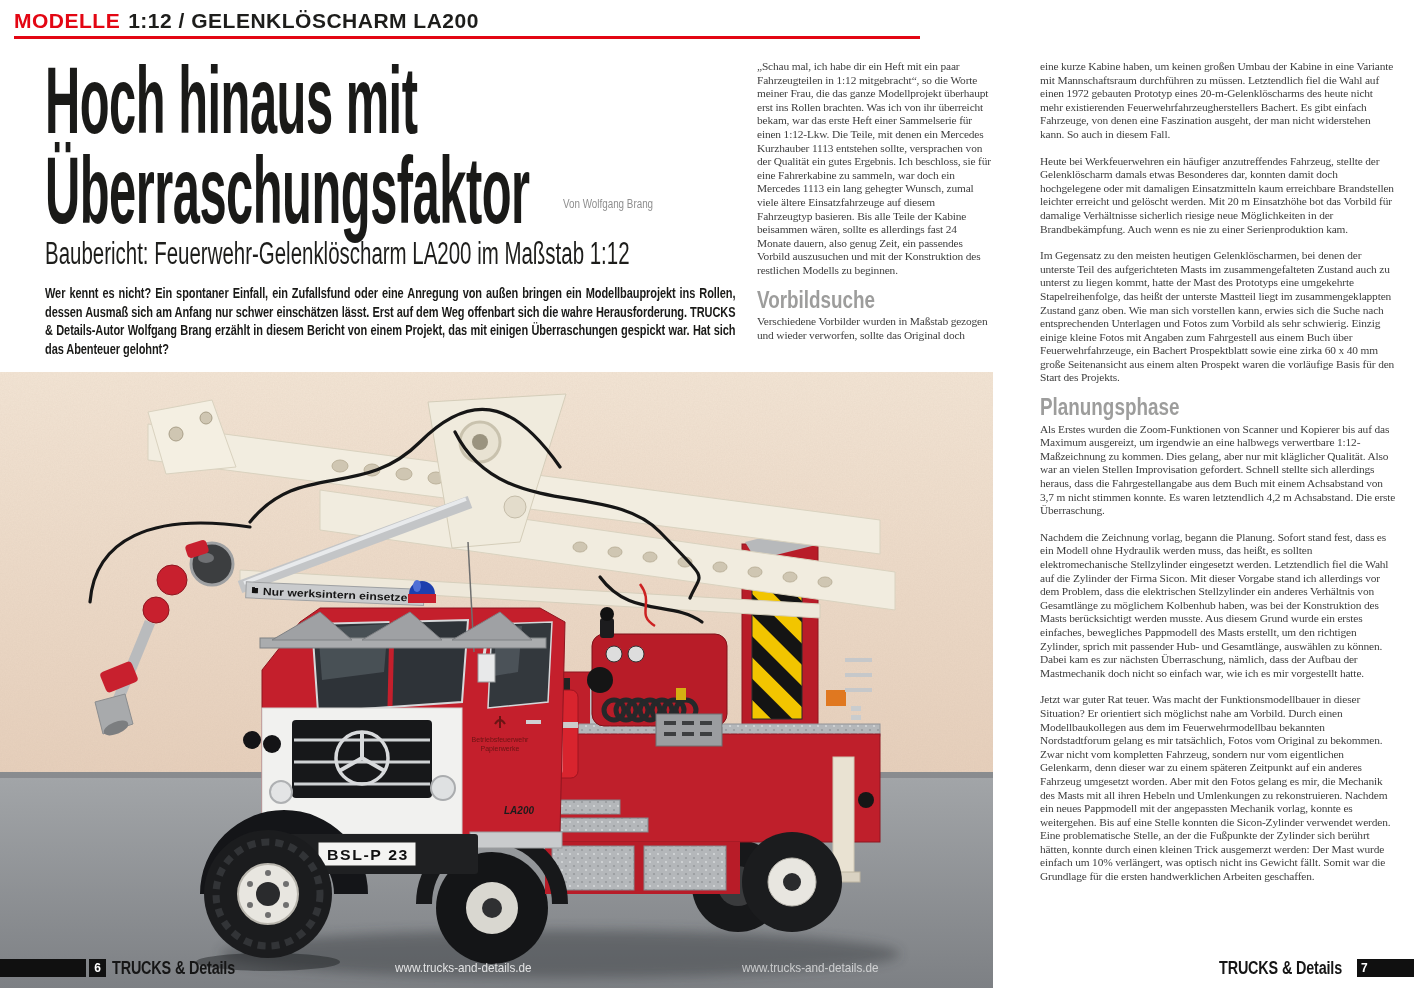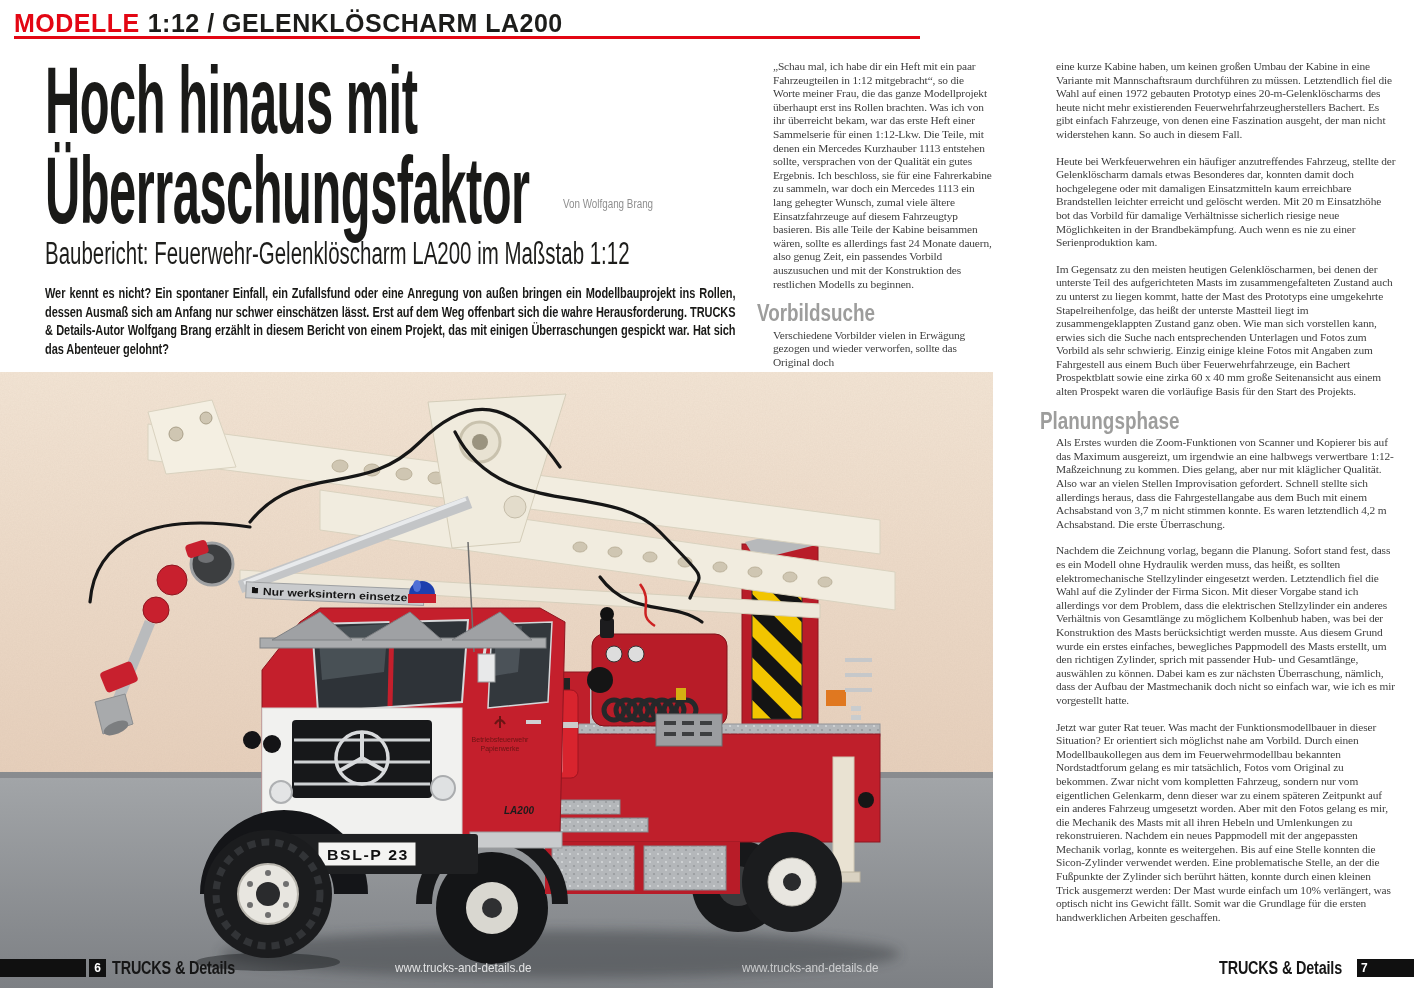--- a/index.html
+++ b/index.html
@@ -1,36 +1,36 @@
 <!DOCTYPE html>
 <html lang="de"><head>
 <meta charset="utf-8">
 <style>
   html,body{margin:0;padding:0;width:1414px;height:1000px;background:#ffffff;overflow:hidden;}
   body{position:relative;font-family:"Liberation Sans",sans-serif;color:#1d1d1b;}
   .abs{position:absolute;}
   .cond{display:inline-block;transform-origin:0 0;white-space:nowrap;}
 
   
-  .kicker{left:14px;top:9px;font-size:25px;font-weight:700;letter-spacing:.5px;}
+  .kicker{left:14px;top:9px;font-size:21px;font-weight:700;letter-spacing:.5px;}
   .kicker .sec{color:#e30613;margin-right:8px;}
   .kicker .top{color:#1d1d1b;}
   .rule{left:14px;top:36px;width:906px;height:3px;background:#e30613;}
 
   
   .hl{left:45px;top:56px;line-height:90px;}
   .hl .ln{display:block;font-size:94px;font-weight:700;letter-spacing:-1px;transform:scaleX(.52);transform-origin:0 0;white-space:nowrap;color:#1a1a18;}
   .byline{left:563px;top:197px;font-size:12px;color:#8f8f8f;transform:scaleX(.82);transform-origin:0 0;white-space:nowrap;}
   .subhl{left:45px;top:236px;font-size:31px;font-weight:400;transform:scaleX(.66);transform-origin:0 0;white-space:nowrap;color:#1d1d1b;}
   .intro{left:45px;top:284px;width:942px;transform:scaleX(.733);transform-origin:0 0;
          font-size:15px;font-weight:700;line-height:18.6px;text-align:justify;color:#1a1a18;letter-spacing:-.1px;}
 
   
   .col{font-family:"Liberation Serif",serif;font-size:11.4px;line-height:13.6px;color:#3e3e3e;letter-spacing:-.15px;text-align:left;}
-  .col p{margin:0 0 13px 16px;}
+  .col p{margin:0 0 13px 0;}
   .col1{left:757px;top:60px;width:236px;}
   .col2{left:1040px;top:60px;width:356px;}
   .colhead{font-family:"Liberation Sans",sans-serif;font-size:23px;font-weight:700;color:#9d9d9c;
            transform:scaleX(.82);transform-origin:0 0;white-space:nowrap;margin:16px 0 8px 0;letter-spacing:0;}
 
   
   .photo{left:0;top:372px;width:993px;height:616px;}
 
   
   .f-bar-left{left:0;top:959px;width:86px;height:18px;background:#101010;}
@@ -58,21 +58,21 @@
   <span class="ln">Hoch hinaus mit</span>
   <span class="ln">Überraschungsfaktor</span>
 </div>
 <div class="abs byline">Von Wolfgang Brang</div>
 <div class="abs subhl">Baubericht: Feuerwehr-Gelenklöscharm LA200 im Maßstab 1:12</div>
 <div class="abs intro">Wer kennt es nicht? Ein spontaner Einfall, ein Zufallsfund oder eine Anregung von außen bringen ein Modellbauprojekt ins Rollen, dessen Ausmaß sich am Anfang nur schwer einschätzen lässt. Erst auf dem Weg offenbart sich die wahre Herausforderung. TRUCKS &amp; Details-Autor Wolfgang Brang erzählt in diesem Bericht von einem Projekt, das mit einigen Überraschungen gespickt war. Hat sich das Abenteuer gelohnt?</div>
 
 <div class="abs col col1">
   <p>„Schau mal, ich habe dir ein Heft mit ein paar Fahrzeugteilen in 1:12 mitgebracht“, so die Worte meiner Frau, die das ganze Modellprojekt überhaupt erst ins Rollen brachten. Was ich von ihr überreicht bekam, war das erste Heft einer Sammelserie für einen 1:12-Lkw. Die Teile, mit denen ein Mercedes Kurzhauber 1113 entstehen sollte, versprachen von der Qualität ein gutes Ergebnis. Ich beschloss, sie für eine Fahrerkabine zu sammeln, war doch ein Mercedes 1113 ein lang gehegter Wunsch, zumal viele ältere Einsatzfahrzeuge auf diesem Fahrzeugtyp basieren. Bis alle Teile der Kabine beisammen wären, sollte es allerdings fast 24 Monate dauern, also genug Zeit, ein passendes Vorbild auszusuchen und mit der Konstruktion des restlichen Modells zu beginnen.</p>
   <div class="colhead">Vorbildsuche</div>
-  <p>Verschiedene Vorbilder vielen in Erwägung gezogen und wieder verworfen, sollte das Original doch</p>
+  <p>Verschiedene Vorbilder wurden in Maßstab gezogen und wieder verworfen, sollte das Original doch</p>
 </div>
 
 <div class="abs col col2">
   <p>eine kurze Kabine haben, um keinen großen Umbau der Kabine in eine Variante mit Mannschaftsraum durchführen zu müssen. Letztendlich fiel die Wahl auf einen 1972 gebauten Prototyp eines 20-m-Gelenklöscharms des heute nicht mehr existierenden Feuerwehrfahrzeugherstellers Bachert. Es gibt einfach Fahrzeuge, von denen eine Faszination ausgeht, der man nicht widerstehen kann. So auch in diesem Fall.</p>
   <p>Heute bei Werkfeuerwehren ein häufiger anzutreffendes Fahrzeug, stellte der Gelenklöscharm damals etwas Besonderes dar, konnten damit doch hochgelegene oder mit damaligen Einsatzmitteln kaum erreichbare Brandstellen leichter erreicht und gelöscht werden. Mit 20 m Einsatzhöhe bot das Vorbild für damalige Verhältnisse sicherlich riesige neue Möglichkeiten in der Brandbekämpfung. Auch wenn es nie zu einer Serienproduktion kam.</p>
   <p>Im Gegensatz zu den meisten heutigen Gelenklöscharmen, bei denen der unterste Teil des aufgerichteten Masts im zusammengefalteten Zustand auch zu unterst zu liegen kommt, hatte der Mast des Prototyps eine umgekehrte Stapelreihenfolge, das heißt der unterste Mastteil liegt im zusammengeklappten Zustand ganz oben. Wie man sich vorstellen kann, erwies sich die Suche nach entsprechenden Unterlagen und Fotos zum Vorbild als sehr schwierig. Einzig einige kleine Fotos mit Angaben zum Fahrgestell aus einem Buch über Feuerwehrfahrzeuge, ein Bachert Prospektblatt sowie eine zirka 60 x 40 mm große Seitenansicht aus einem alten Prospekt waren die vorläufige Basis für den Start des Projekts.</p>
   <div class="colhead">Planungsphase</div>
   <p>Als Erstes wurden die Zoom-Funktionen von Scanner und Kopierer bis auf das Maximum ausgereizt, um irgendwie an eine halbwegs verwertbare 1:12-Maßzeichnung zu kommen. Dies gelang, aber nur mit kläglicher Qualität. Also war an vielen Stellen Improvisation gefordert. Schnell stellte sich allerdings heraus, dass die Fahrgestellangabe aus dem Buch mit einem Achsabstand von 3,7 m nicht stimmen konnte. Es waren letztendlich 4,2 m Achsabstand. Die erste Überraschung.</p>
   <p>Nachdem die Zeichnung vorlag, begann die Planung. Sofort stand fest, dass es ein Modell ohne Hydraulik werden muss, das heißt, es sollten elektromechanische Stellzylinder eingesetzt werden. Letztendlich fiel die Wahl auf die Zylinder der Firma Sicon. Mit dieser Vorgabe stand ich allerdings vor dem Problem, dass die elektrischen Stellzylinder ein anderes Verhältnis von Gesamtlänge zu möglichem Kolbenhub haben, was bei der Konstruktion des Masts berücksichtigt werden musste. Aus diesem Grund wurde ein erstes einfaches, bewegliches Pappmodell des Masts erstellt, um den richtigen Zylinder, sprich mit passender Hub- und Gesamtlänge, auswählen zu können. Dabei kam es zur nächsten Überraschung, nämlich, dass der Aufbau der Mastmechanik doch nicht so einfach war, wie ich es mir vorgestellt hatte.</p>
   <p>Jetzt war guter Rat teuer. Was macht der Funktionsmodellbauer in dieser Situation? Er orientiert sich möglichst nahe am Vorbild. Durch einen Modellbaukollegen aus dem im Feuerwehrmodellbau bekannten Nordstadtforum gelang es mir tatsächlich, Fotos vom Original zu bekommen. Zwar nicht vom kompletten Fahrzeug, sondern nur vom eigentlichen Gelenkarm, denn dieser war zu einem späteren Zeitpunkt auf ein anderes Fahrzeug umgesetzt worden. Aber mit den Fotos gelang es mir, die Mechanik des Masts mit all ihren Hebeln und Umlenkungen zu rekonstruieren. Nachdem ein neues Pappmodell mit der angepassten Mechanik vorlag, konnte es weitergehen. Bis auf eine Stelle konnten die Sicon-Zylinder verwendet werden. Eine problematische Stelle, an der die Fußpunkte der Zylinder sich berührt hätten, konnte durch einen kleinen Trick ausgemerzt werden: Der Mast wurde einfach um 10% verlängert, was optisch nicht ins Gewicht fällt. Somit war die Grundlage für die ersten handwerklichen Arbeiten geschaffen.</p>

